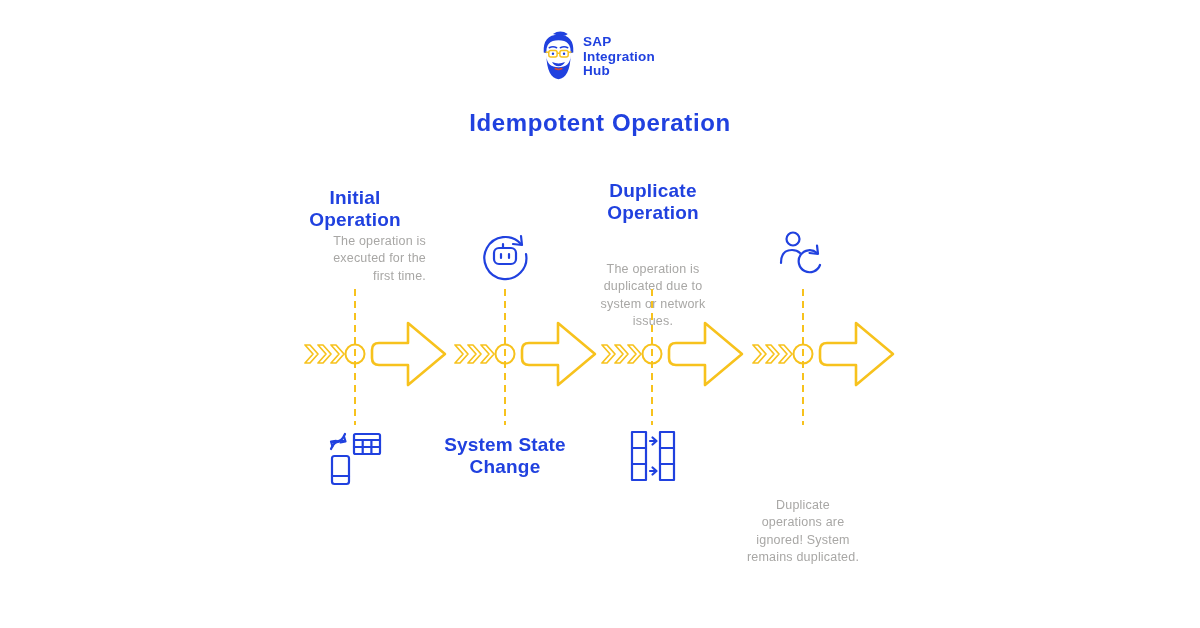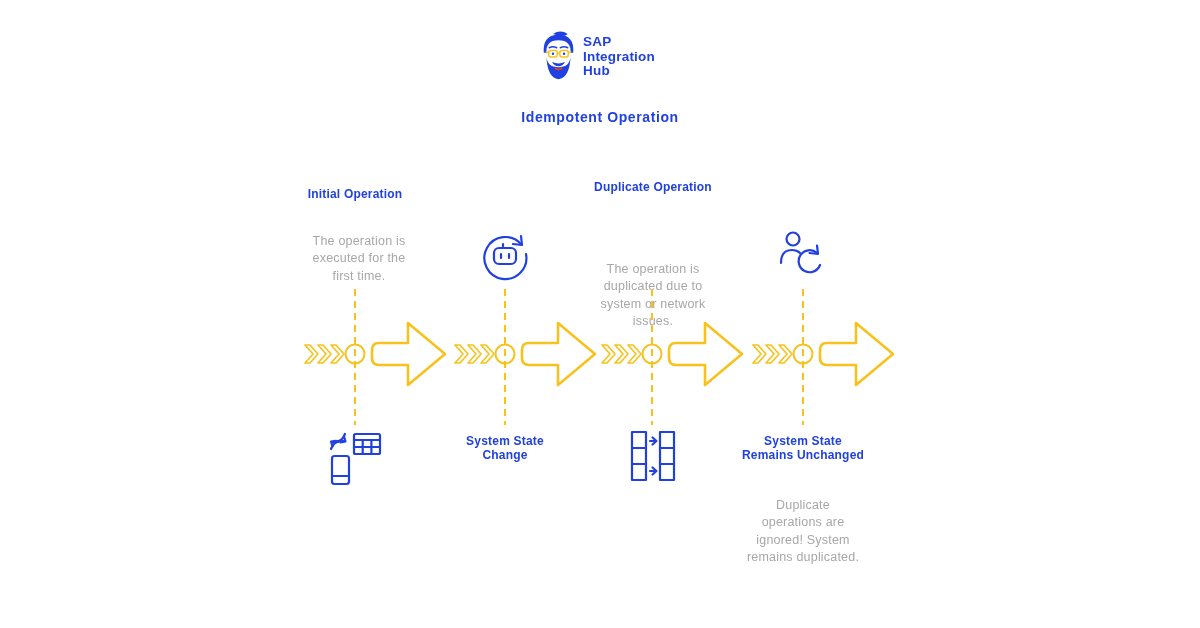--- a/index.html
+++ b/index.html
@@ -12,25 +12,25 @@
   body{font-family:"Liberation Sans",sans-serif;}
   .canvas{
     position:relative;width:1200px;height:628px;background:#ffffff;overflow:hidden;
   }
   .abs{position:absolute;}
   
   .brand{left:540px;top:30px;display:flex;align-items:center;gap:6px;}
   .brand-text{color:var(--blue);font-weight:bold;font-size:13.5px;line-height:1.1;letter-spacing:.2px;}
   .page-title{
     left:0;top:109px;width:1200px;text-align:center;
-    color:var(--blue);font-size:14px;font-weight:bold;letter-spacing:.6px;
+    color:var(--blue);font-size:24px;font-weight:bold;letter-spacing:.6px;
   }
   
   .stage-heading{
-    color:var(--blue);font-weight:bold;font-size:12px;line-height:1.18;
+    color:var(--blue);font-weight:bold;font-size:19px;line-height:1.18;
     text-align:center;letter-spacing:.2px;
   }
   .stage-desc{
     color:var(--gray);font-size:12.5px;line-height:1.38;text-align:center;letter-spacing:.2px;
   }
   
   .dash-v{
     width:2px;
     background:repeating-linear-gradient(to bottom, var(--yellow) 0 7px, transparent 7px 12px);
   }
@@ -63,21 +63,21 @@
     <div class="brand-text">
       <div>SAP</div>
       <div>Integration</div>
       <div>Hub</div>
     </div>
   </div>
 
   <div class="abs page-title">Idempotent Operation</div>
 
   <div class="abs stage-heading" style="left:293px;top:187px;width:124px;">Initial Operation</div>
-  <div class="abs stage-desc" style="left:304px;top:233px;width:110px;">The operation is executed for the first time.</div>
+  <div class="abs stage-desc" style="left:316px;top:233px;width:110px;text-align:right;">The operation is executed for the first time.</div>
 
   <div class="abs stage-heading" style="left:591px;top:180px;width:124px;">Duplicate Operation</div>
   <div class="abs stage-desc" style="left:592px;top:224px;width:122px;margin-top:37px;">The operation is duplicated due to system or network issues.</div>
 
   <svg class="abs" style="left:477px;top:226px;" width="56" height="56" viewBox="0 0 56 56">
     <g class="sb" stroke-width="2.2" stroke-linecap="round" stroke-linejoin="round">
       <path d="M44,18 A21 21 0 1 0 49,28"></path>
       <path d="M44,10 L45,19 L36,18"></path>
       <rect x="17" y="22" width="22" height="16" rx="5"></rect>
       <path d="M26,18 V22 M24,28 v4 M32,28 v4"></path>
@@ -135,16 +135,15 @@
       <path d="M8,20 H22 M8,36 H22"></path>
       <rect x="36" y="4" width="14" height="48"></rect>
       <path d="M36,20 H50 M36,36 H50"></path>
       <path d="M26,13 H31 M28.5,9.5 L32.5,13 L28.5,16.5"></path>
       <path d="M26,43 H31 M28.5,39.5 L32.5,43 L28.5,46.5"></path>
     </g>
   </svg>
 
   <div class="abs stage-heading" style="left:442px;top:434px;width:126px;">System State Change</div>
 
-  <div class="abs stage-heading" style="left:737px;top:434px;width:132px;">System State Remains Unchanged</div>
   <div class="abs stage-desc" style="left:745px;top:497px;width:116px;">Duplicate operations are ignored! System remains duplicated.</div>
 
 </div>
 
 </body></html>

